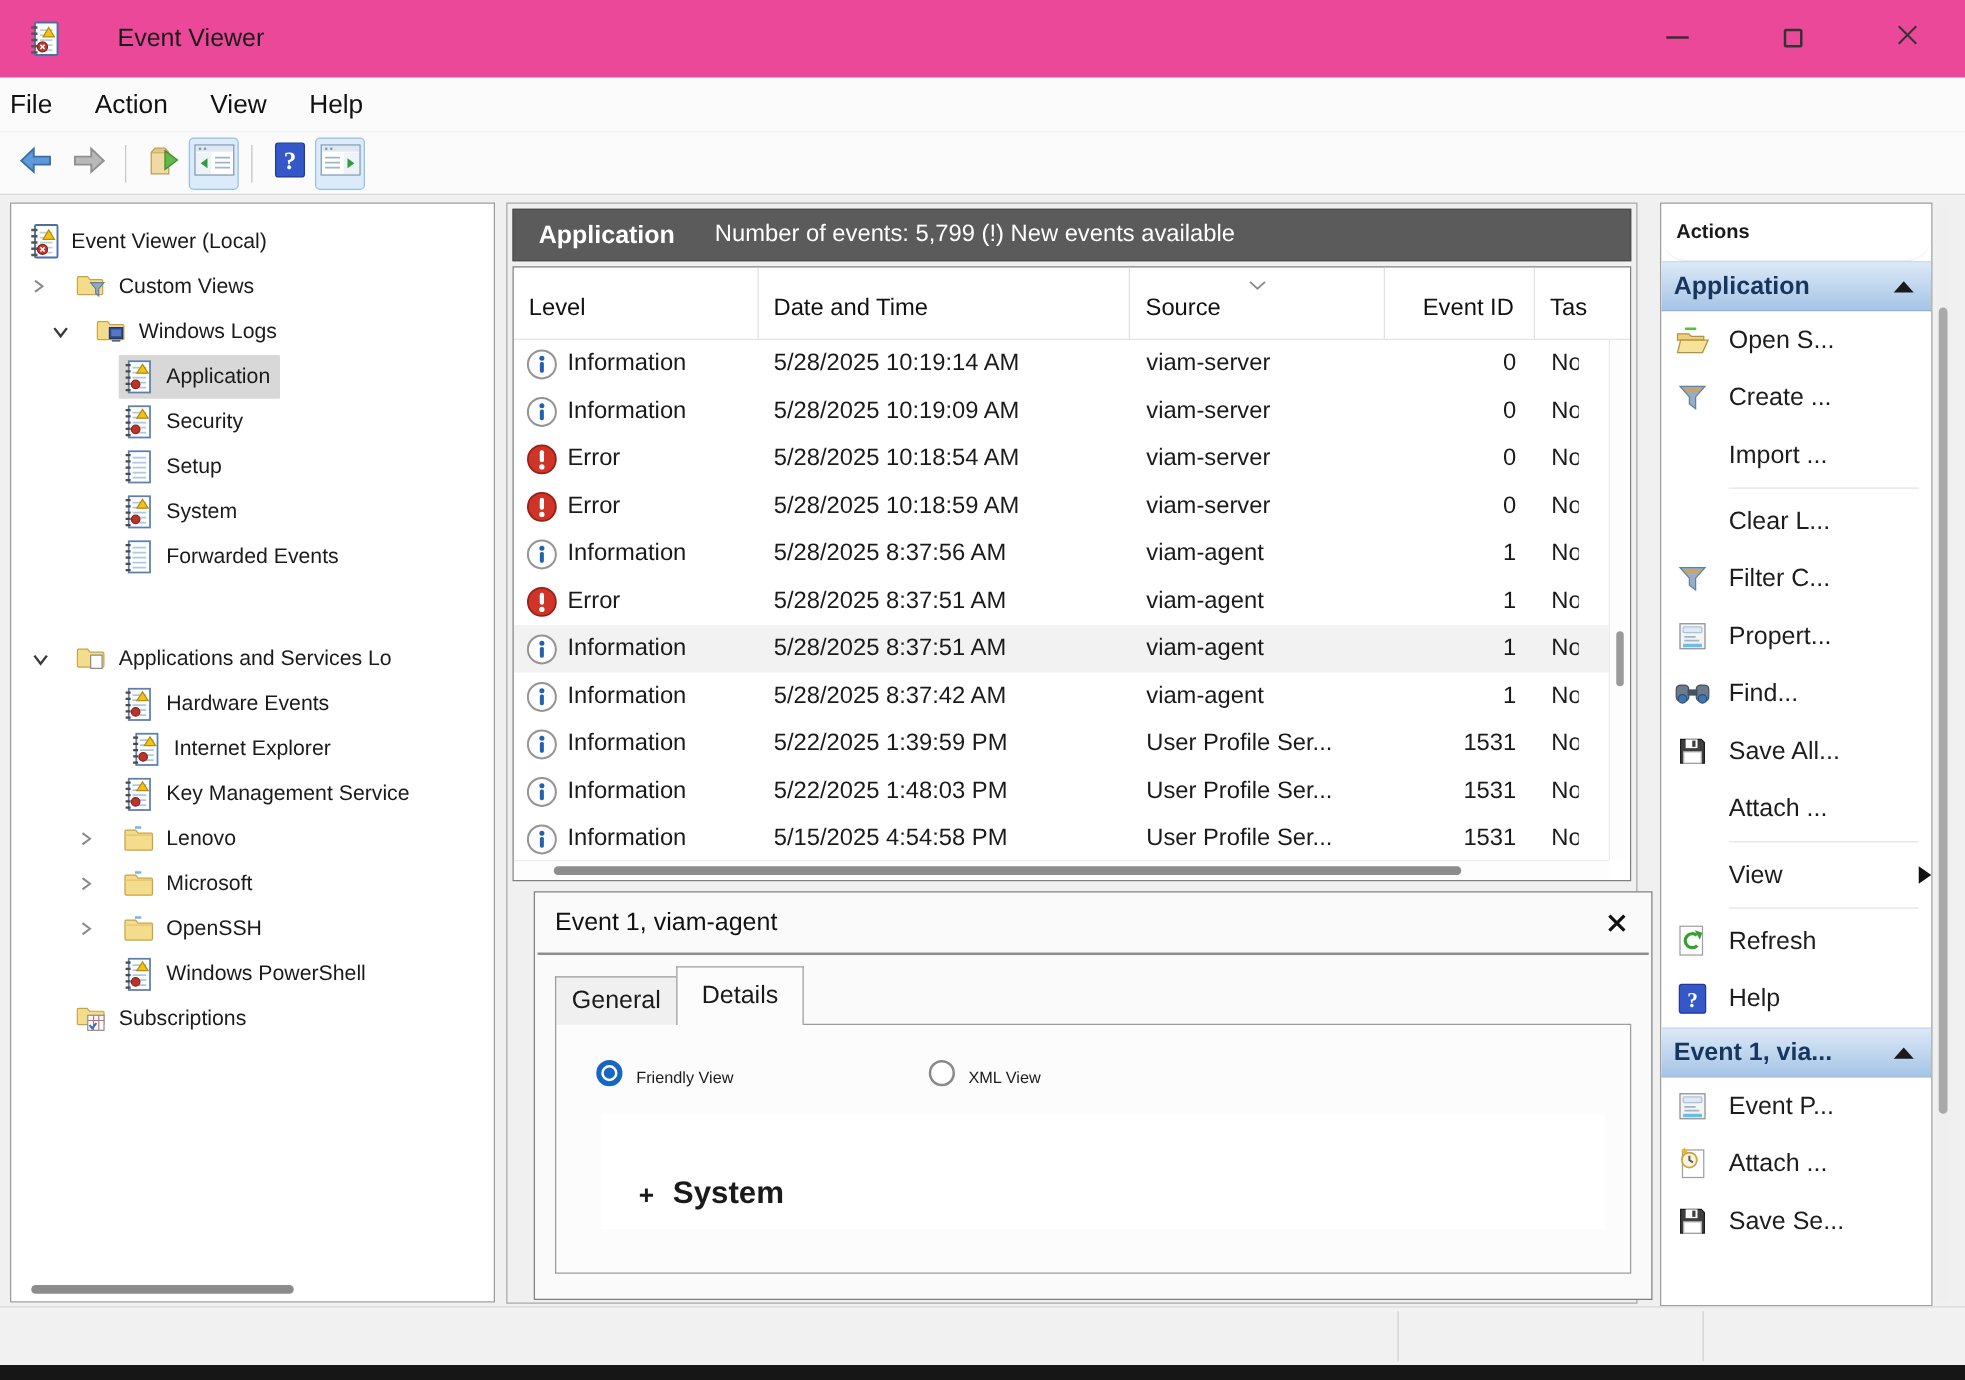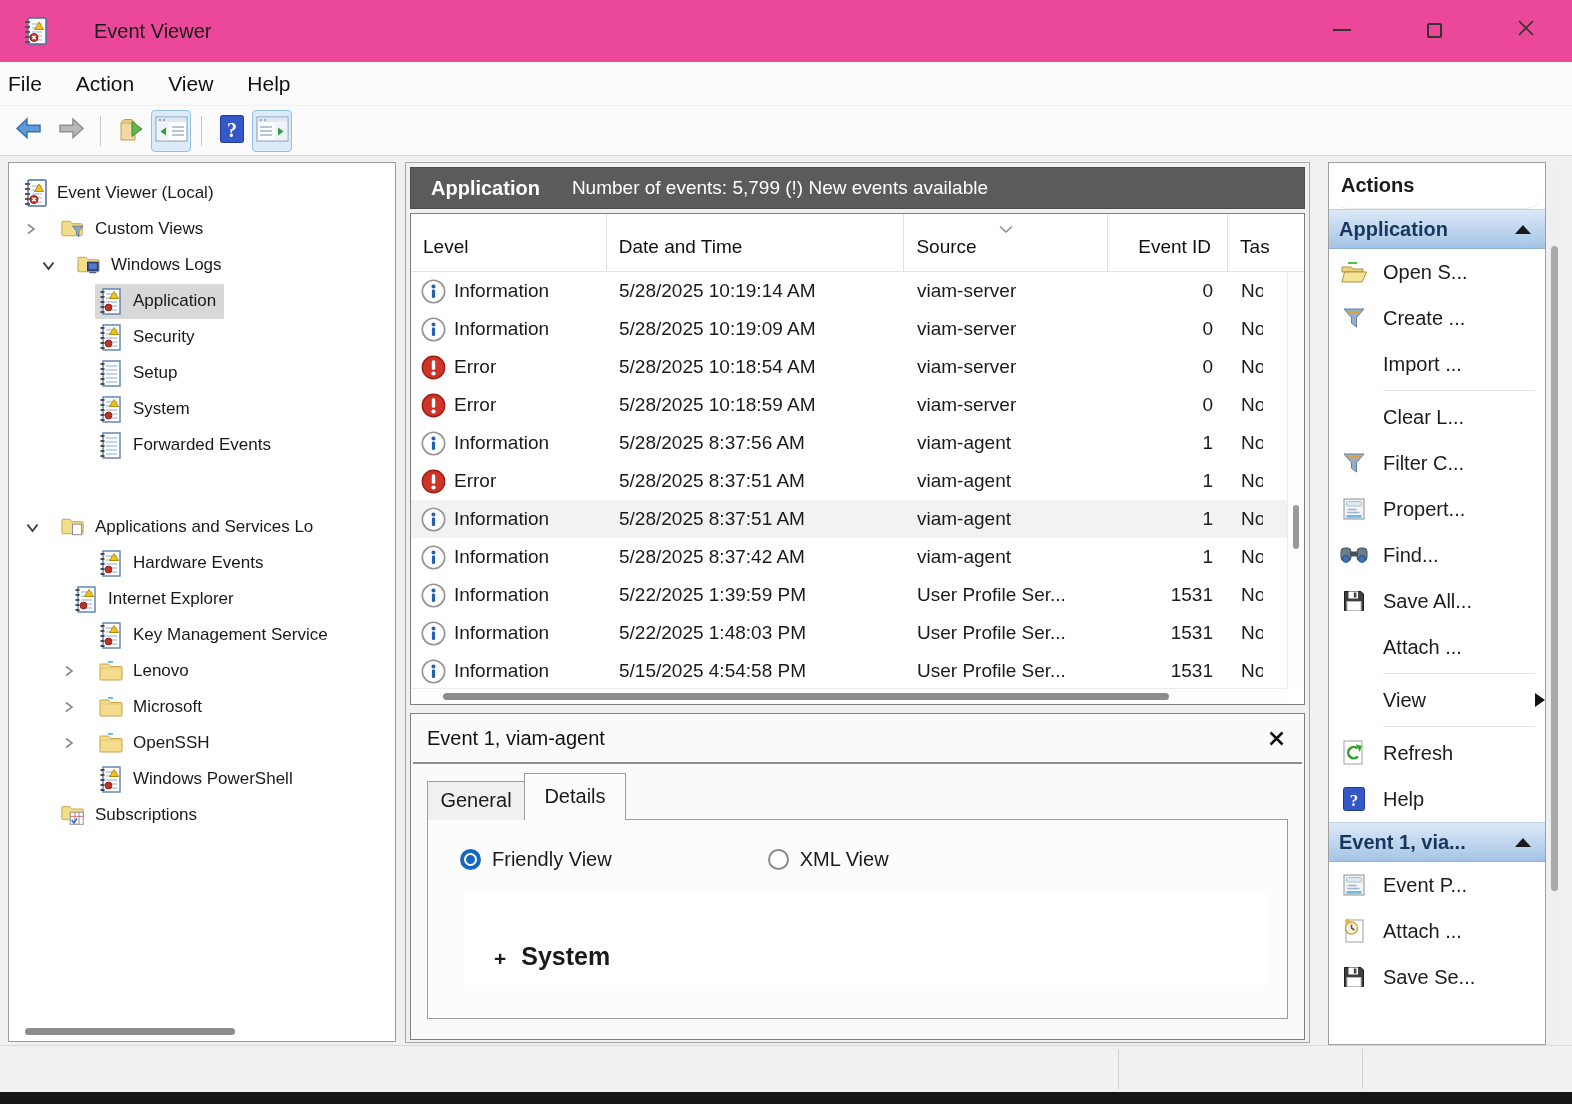--- a/index.html
+++ b/index.html
@@ -51,40 +51,40 @@
   .c-level .lv-ico { display:inline-flex; width:25px; margin-right:8px; flex:0 0 25px; }
   .c-date { width:298px; padding-left:12px; }
   .c-source { width:204px; padding-left:12px; }
   .c-id { width:120px; text-align:right; padding-right:16px; }
   .c-task { width:34px; padding-left:12px; }
   .vscroll { position:absolute; right:0; top:58px; bottom:16px; width:17px; background:#fdfdfd; border-left:1px solid #ececec; }
   .vthumb { position:absolute; left:5px; top:233px; width:6px; height:44px; background:#9a9a9a; border-radius:3px; }
   .hscroll { position:absolute; left:0; right:17px; bottom:0; height:16px; background:#fdfdfd; border-top:1px solid #ececec; }
   .hthumb { position:absolute; left:32px; top:4px; width:726px; height:7px; background:#8c8c8c; border-radius:4px; }
   
-  .detail-box { position:absolute; left:4px; top:550px; width:895px; height:327px; background:#fafafa; border:1px solid #7f7f7f; }
+  .detail-box { position:absolute; left:21px; top:550px; width:895px; height:327px; background:#fafafa; border:1px solid #7f7f7f; }
   .d-title-row { height:48px; display:flex; align-items:center; padding:0 18px 0 16px; }
   .d-title { font-size:20px; color:#111; flex:1; }
   .d-close { display:inline-flex; width:18px; }
   .d-sep { height:2px; background:#8f8f8f; margin:0 2px; }
   .tabs { display:flex; align-items:flex-end; padding-left:16px; height:56px; position:relative; z-index:2; margin-bottom:-1px; }
   .tab { width:98px; height:39px; line-height:37px; text-align:center; font-size:20px; background:#f0f0f0; border:1px solid #9c9c9c; border-bottom:none; }
   .tab.active { width:102px; height:47px; line-height:44px; background:#fcfcfc; margin-left:-1px; }
   .tab-content { margin:0 16px; height:200px; background:#fcfcfc; border:1px solid #9c9c9c; position:relative; z-index:1; }
-  .radio-row { display:flex; align-items:center; padding:28px 0 0 32px; font-size:20px; }
+  .radio-row { display:flex; align-items:flex-end; padding:28px 0 0 32px; font-size:13px; }
   .radio-outer { width:21px; height:21px; border-radius:50%; border:2px solid #8a8a8a; background:#fff; display:inline-flex; align-items:center; justify-content:center; margin-right:11px; }
   .radio-outer.on { border-color:#1766c0; background:#1766c0; }
   .radio-outer.on .dot { width:13px; height:13px; border-radius:50%; background:#1766c0; border:2.5px solid #fff; }
   .radio-gap { width:156px; }
   .sys-box { margin:22px 20px 0 36px; height:92px; background:#fff; display:flex; align-items:flex-end; padding:0 0 14px 30px; }
   .sys-plus { font-size:21px; font-weight:bold; }
   .sys-label { font-size:25px; font-weight:bold; margin-left:15px; }
   
   .actions-panel { position:absolute; left:1328px; top:162px; width:218px; height:883px; background:#fff; border:1px solid #9e9e9e; overflow:hidden; }
-  .actions-title { height:46px; display:flex; align-items:center; padding-left:12px; font-size:20px; font-weight:bold; border-bottom:1px solid #ececec;border-radius:20px; }
+  .actions-title { height:46px; display:flex; align-items:center; padding-left:12px; font-size:16px; font-weight:bold; border-bottom:1px solid #ececec;border-radius:20px; }
   .a-section { height:40px; display:flex; align-items:center; background:linear-gradient(#dce9f7,#a5c4e6); border-top:1px solid #bcd2e8; border-bottom:1px solid #8fb0d2; padding:0 14px 0 10px; }
   .a-sec-label { font-size:20px; font-weight:bold; color:#17365e; flex:1; }
   .caret-up { width:0; height:0; border-left:8px solid transparent; border-right:8px solid transparent; border-bottom:9px solid #1a1a1a; }
   .a-item { height:46px; display:flex; align-items:center; font-size:20px; color:#1c1c1c; padding-right:0; }
   .a-ico { width:30px; margin-left:10px; margin-right:14px; display:inline-flex; flex:0 0 30px; justify-content:center; }
   .a-label { flex:1; white-space:nowrap; overflow:hidden; }
   .a-sep { height:1px; background:#e4e4e4; margin:3px 10px 3px 54px; }
   .submenu-arr { width:0; height:0; border-top:7px solid transparent; border-bottom:7px solid transparent; border-left:10px solid #111; }
   .actions-scrollbar { position:absolute; left:1549px; top:166px; width:11px; height:875px; background:#efefef; border-radius:5px; }
   .as-thumb { position:absolute; left:2px; top:80px; width:7px; height:645px; background:#a9a9a9; border-radius:4px; }
@@ -364,21 +364,21 @@
                 <g stroke="#4a4a4a" stroke-width="1.8">
                   <path d="M2.5 5h4M2.5 10h4M2.5 15h4M2.5 20h4M2.5 25h4"></path>
                 </g>
                 <path d="M16 4.5l4.5 7h-9z" fill="#f2c21b" stroke="#b38f00"></path>
                 <circle cx="10.5" cy="20.5" r="3.4" fill="#b8352a" stroke="#8e221a"></circle>
               </svg>
             </span>
             <span>Hardware Events</span>
           </span>
         </div>
-        <div class="tree-row" style="padding-left: 29px;">
+        <div class="tree-row" style="padding-left: 60px;">
           <span class="exp"></span>
           <span class="selwrap">
             <span class="t-ico">
               <svg width="25" height="29" viewBox="0 0 25 29">
                 <rect x="5" y="2" width="17" height="25" fill="#fff" stroke="#5a7fb0" stroke-width="1.4"></rect>
                 <g stroke="#aec8e4" stroke-width="1.4">
                   <path d="M8 7h11M8 11h11M8 15h11M8 19h11M8 23h11"></path>
                 </g>
                 <g stroke="#4a4a4a" stroke-width="1.8">
                   <path d="M2.5 5h4M2.5 10h4M2.5 15h4M2.5 20h4M2.5 25h4"></path>

